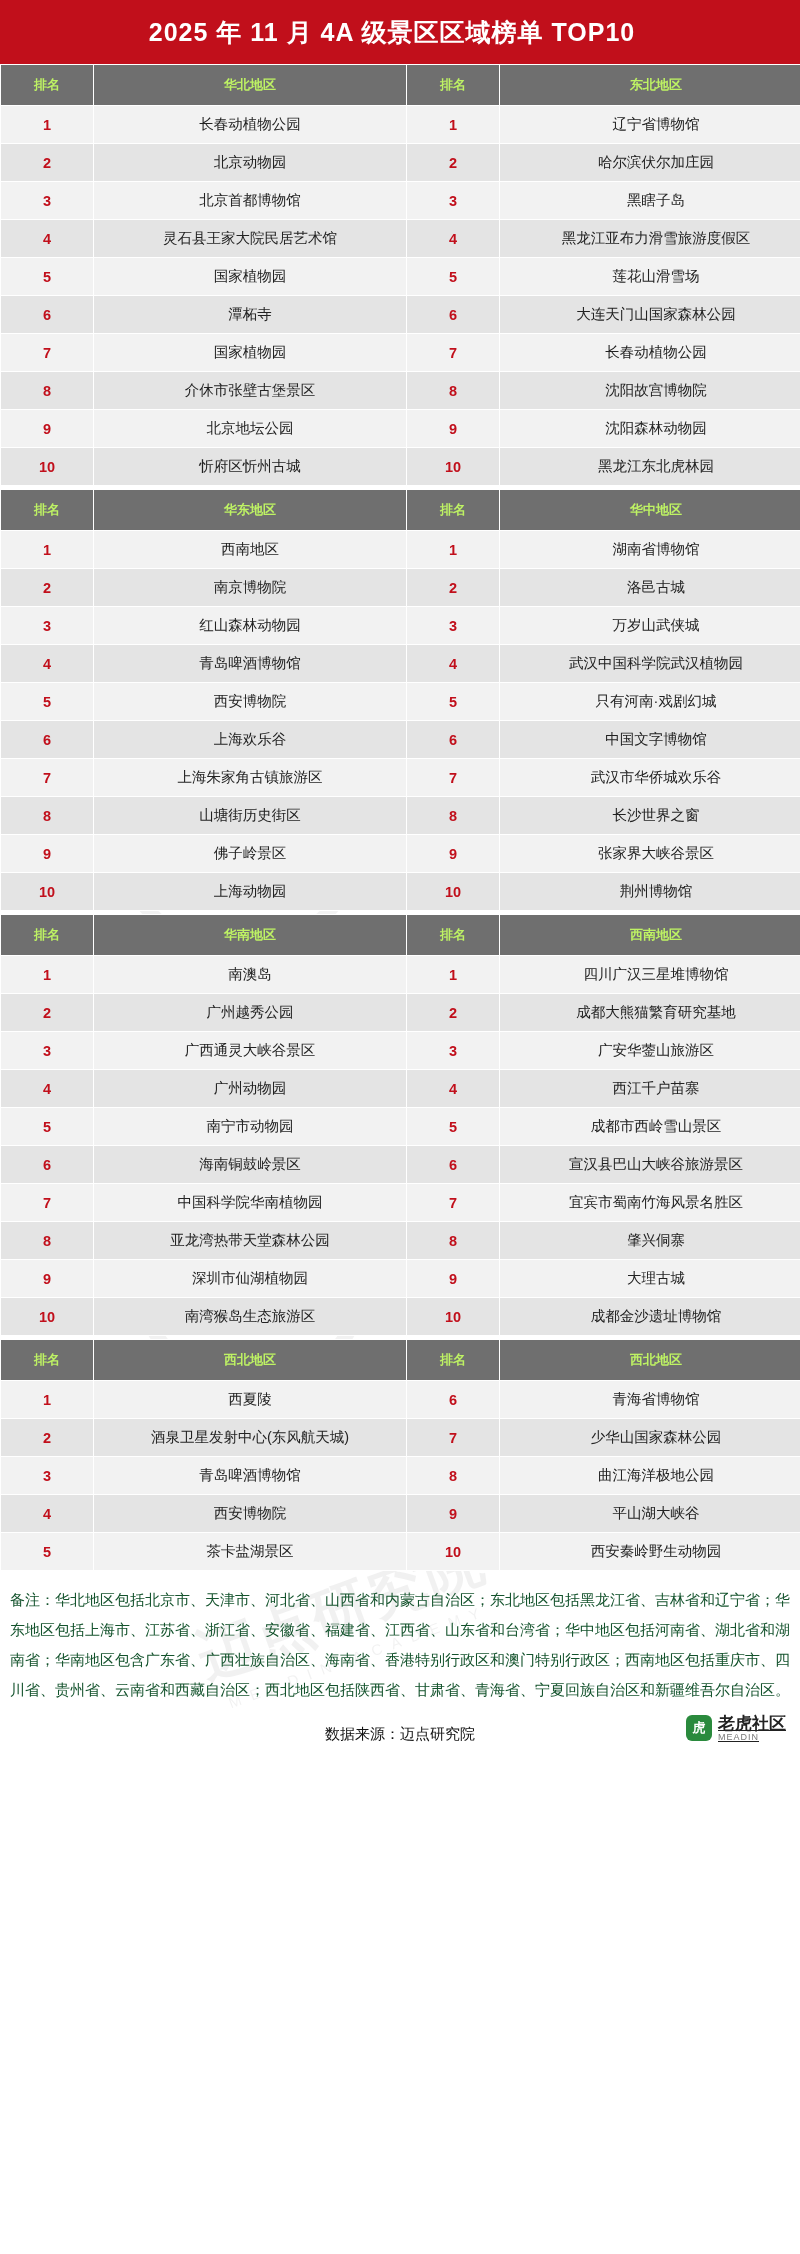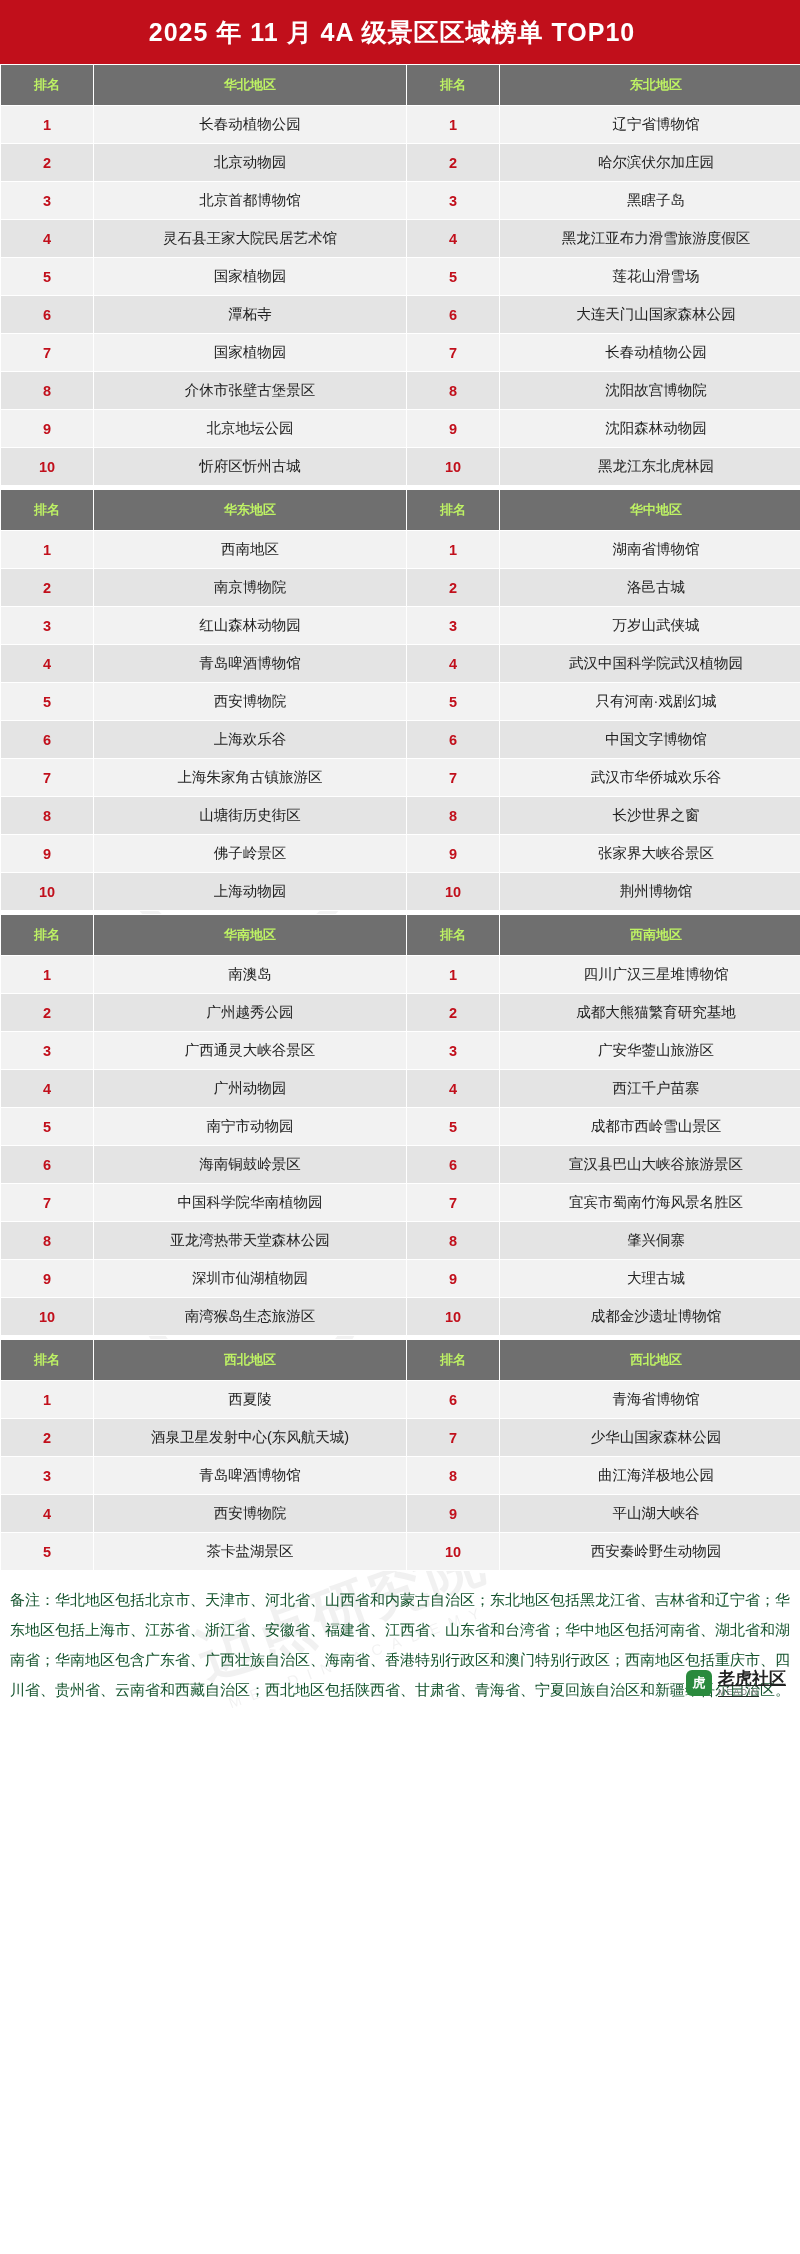--- a/index.html
+++ b/index.html
@@ -429,20 +429,21 @@
             <td class="rank">5</td>
             <td>茶卡盐湖景区</td>
             <td class="rank">10</td>
             <td>西安秦岭野生动物园</td>
           </tr>
       </tbody>
     </table>
   </div>
 
   <div class="notes">备注：华北地区包括北京市、天津市、河北省、山西省和内蒙古自治区；东北地区包括黑龙江省、吉林省和辽宁省；华东地区包括上海市、江苏省、浙江省、安徽省、福建省、江西省、山东省和台湾省；华中地区包括河南省、湖北省和湖南省；华南地区包含广东省、广西壮族自治区、海南省、香港特别行政区和澳门特别行政区；西南地区包括重庆市、四川省、贵州省、云南省和西藏自治区；西北地区包括陕西省、甘肃省、青海省、宁夏回族自治区和新疆维吾尔自治区。</div>
+  <div class="source">数据来源：迈点研究院</div>
 
   <div class="footer-logo">
     <div class="fl-badge">虎</div>
     <div class="fl-text">
       <span>老虎社区</span>
       <span class="fl-sub">MEADIN</span>
     </div>
   </div>
 
 </div>

